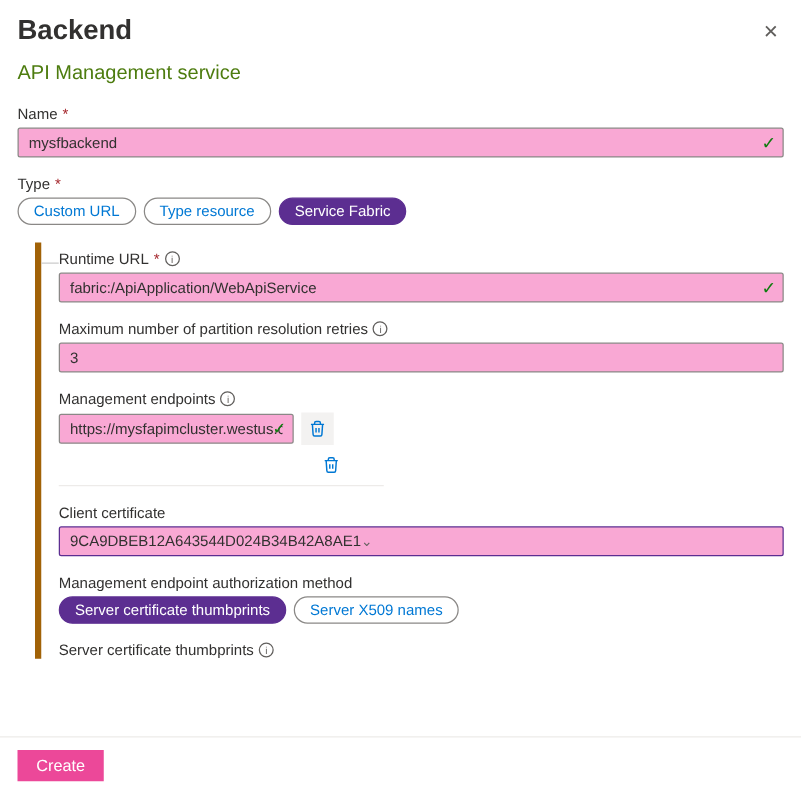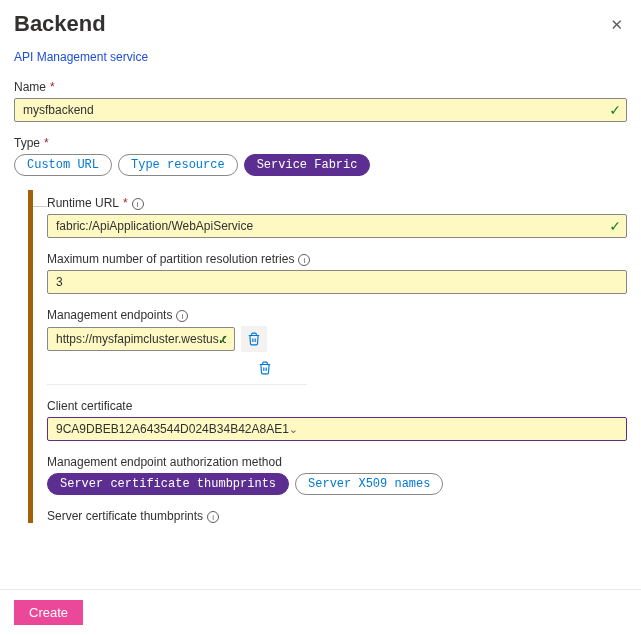--- a/index.html
+++ b/index.html
@@ -9,48 +9,48 @@
     color: #323130;
     background: #fff;
     width: 641px;
     height: 635px;
     position: relative;
     overflow: hidden;
   }
   .panel { padding: 12px 14px 0 14px; height: 592px; overflow-y: auto; }
   .header { display: flex; justify-content: space-between; align-items: flex-start; margin-bottom: 12px; gap: 36px; }
   h1 { font-size: 22px; font-weight: 600; line-height: 1.1; }
-  .subtitle { font-size: 12px; color: #1d4ed8; margin-bottom: 16px; }
+  .subtitle { font-size: 16px; color: #4d7c0f; margin-bottom: 16px; }
   .close-x { font-size: 15px; color: #605e5c; cursor: pointer; padding: 4px; }
   .section { margin-bottom: 14px; }
-  .label { font-size: 12px; color: #323130; display: flex; align-items: flex-end; gap: 4px; margin-bottom: 4px; }
+  .label { font-size: 12px; color: #323130; display: flex; align-items: center; gap: 4px; margin-bottom: 4px; }
   .req { color: #a4262c; }
   .info-icon {
     display: inline-flex; align-items: center; justify-content: center;
     width: 12px; height: 12px; border: 1px solid #605e5c; border-radius: 50%;
     font-size: 8px; color: #605e5c; font-style: normal;
   }
   input[type=text], textarea, .select {
     width: 100%;
     border: 1px solid #8a8886;
     border-radius: 2px;
     padding: 4px 8px;
     font-size: 12px;
     font-family: inherit;
-    background: #fef9c3;
+    background: #f9a8d4;
     color: #323130;
   }
   .valid { border-color: #5c2e91; position: relative; }
   .valid-wrap { position: relative; }
   .valid-wrap .check {
     position: absolute; right: 6px; top: 50%; transform: translateY(-50%);
     color: #107c10; font-size: 14px; pointer-events: none;
   }
   textarea { height: 40px; resize: none; border-color: #323130; }
-  .pills { display: flex; gap: 0; font-family: Liberation Mono, monospace; }
+  .pills { display: flex; gap: 0; }
   .pill {
     padding: 3px 12px;
     border: 1px solid #8a8886;
     border-radius: 12px;
     font-size: 12px;
     color: #0078d4;
     cursor: pointer;
     margin-right: 6px;
     background: #fff;
   }

